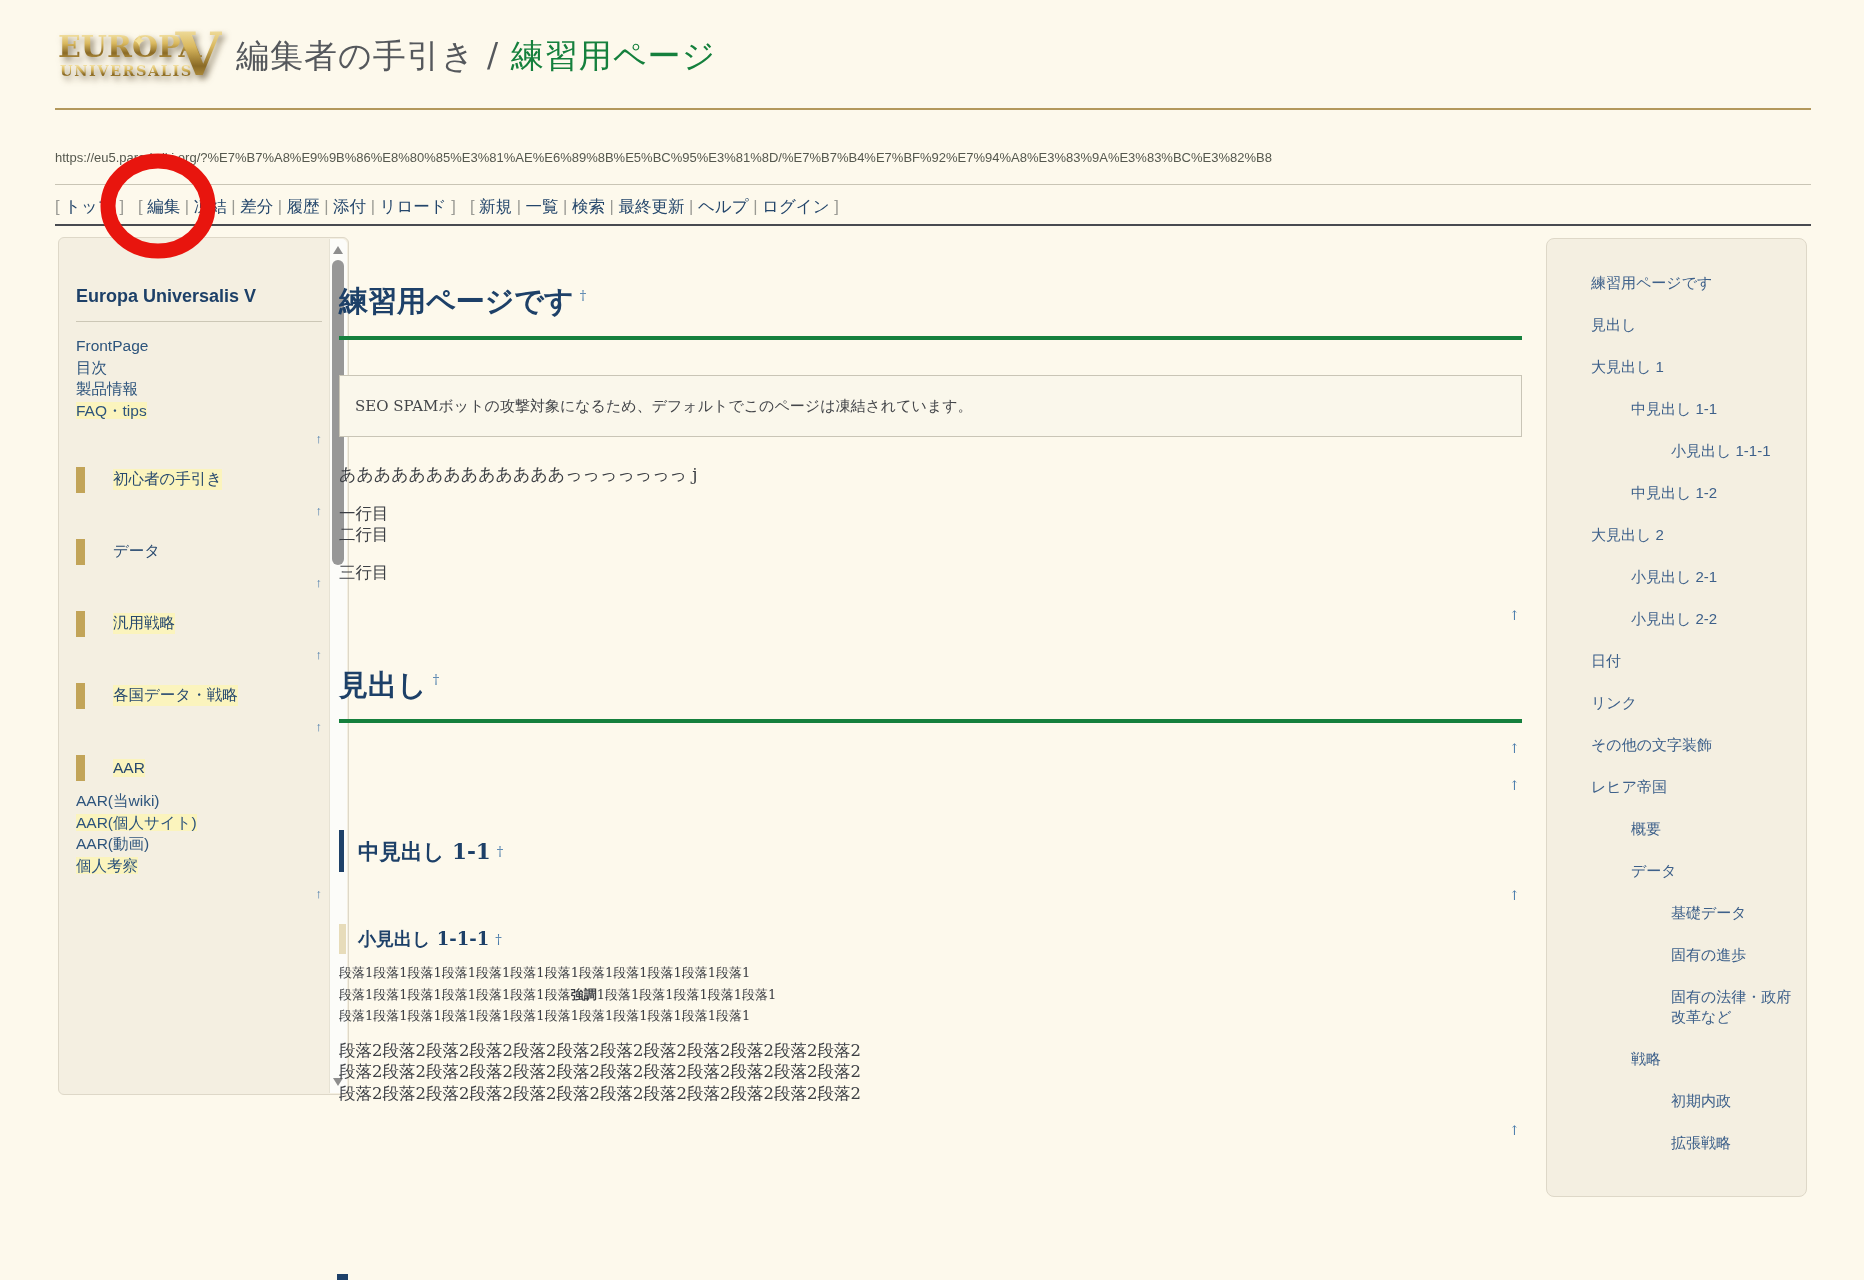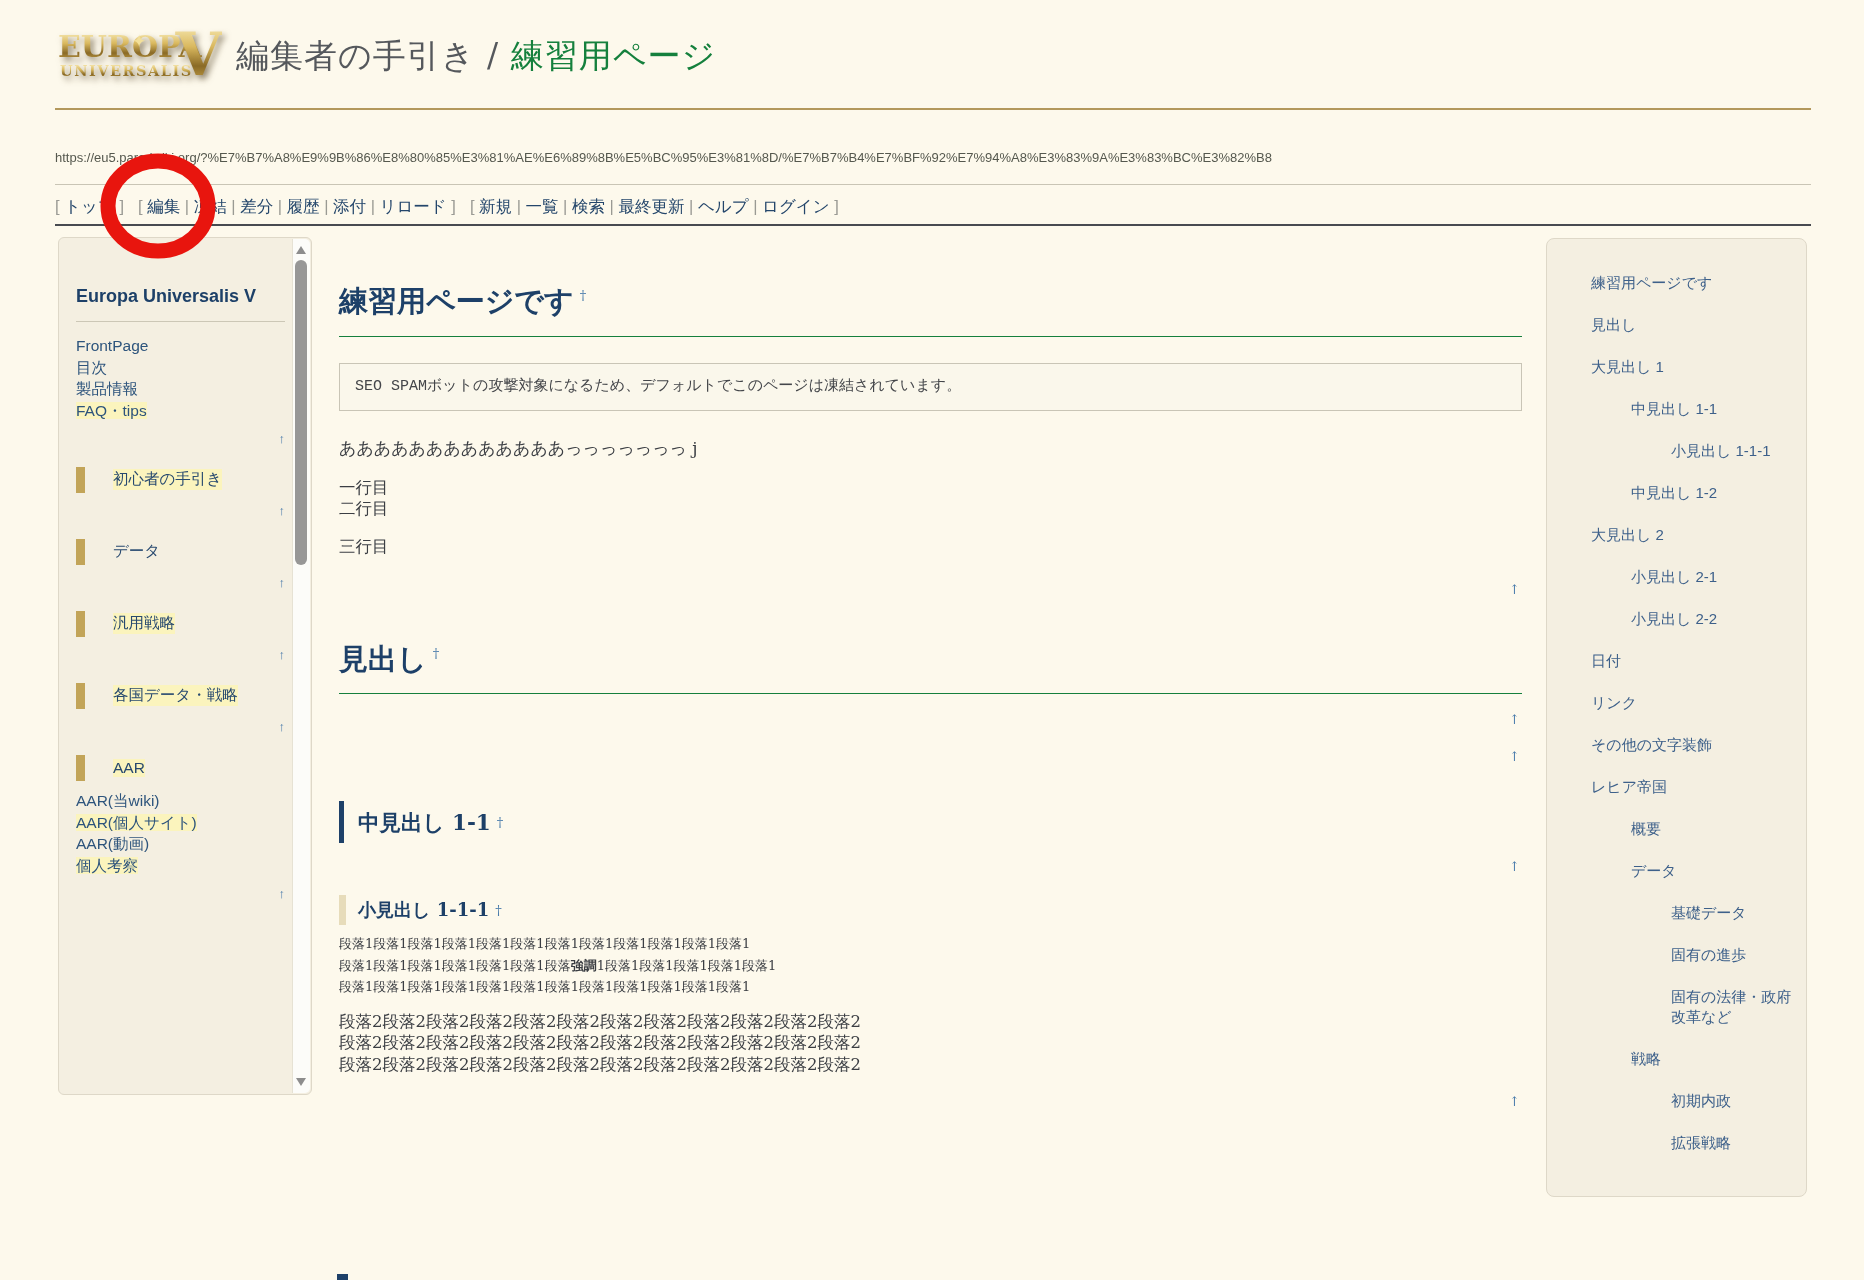--- a/index.html
+++ b/index.html
@@ -31,21 +31,21 @@
   
   .url-line{position:absolute;left:55px;top:150px;font-size:13px;color:#55584e;white-space:nowrap;}
   .rule-1{position:absolute;left:55px;top:184px;width:1756px;height:1px;background:#c9c5b5;}
   .navbar{position:absolute;left:55px;top:196px;font-size:16.5px;white-space:nowrap;display:flex;gap:14px;}
   .nav-bracket,.nav-sep{color:#9a9a94;}
   .nav-link{color:#24466b;}
   .rule-2{position:absolute;left:55px;top:224px;width:1756px;height:2px;background:#484b50;}
 
   
   .sidebar{position:absolute;left:58px;top:237px;width:252px;height:856px;
-    background:#f4efe1;border:1px solid #ded8c8;border-radius:6px;}
+    background:#f4efe1;border:1px solid #ded8c8;border-radius:6px;padding-left:37px;}
   .sb-content{position:absolute;left:17px;right:26px;top:0;}
   .sb-title{margin-top:46px;font-size:18px;font-weight:bold;color:#1d4068;line-height:24px;}
   .sb-divider{margin-top:13px;border-top:1px solid #ccc7b6;}
   .sb-links{margin-top:13px;}
   .sb-link{display:block;color:#2d547c;font-size:15.5px;line-height:21.5px;}
   .sb-up{text-align:right;margin-top:9px;line-height:16px;}
   .up-link{color:#4a7cab;font-size:13px;}
   .sb-heading{display:flex;align-items:center;gap:28px;margin-top:19px;height:27px;}
   .sb-bar{width:9px;height:26px;background:#c2a458;flex:0 0 auto;}
   .sb-hlabel{color:#27496f;font-size:15.5px;}
@@ -55,27 +55,27 @@
     background:#fcfcf9;border-left:1px solid #e6e2d4;border-radius:0 5px 5px 0;}
   .sb-arrow-up{position:absolute;top:7px;left:3px;width:0;height:0;
     border-left:5.5px solid transparent;border-right:5.5px solid transparent;border-bottom:8px solid #8d8d8d;}
   .sb-arrow-down{position:absolute;bottom:7px;left:3px;width:0;height:0;
     border-left:5.5px solid transparent;border-right:5.5px solid transparent;border-top:8px solid #8d8d8d;}
   .sb-thumb{position:absolute;top:21px;left:2px;width:12px;height:305px;background:#979797;border-radius:6px;}
 
   
   .main{position:absolute;left:339px;top:237px;width:1183px;font-family:"DejaVu Serif",serif;}
   .h1{font-size:29px;line-height:38px;font-weight:bold;color:#1d4068;
-      padding-bottom:16px;border-bottom:1px solid #15803d;margin:0;}
+      padding-bottom:16px;border-bottom:4px solid #15803d;margin:0;}
   .h1.first{margin-top:40px;}
   .h1.midashi{margin-top:37px;}
   .h1.large1{margin-top:46px;}
   .anchor{font-size:13px;color:#4a7cab;vertical-align:super;margin-left:6px;font-weight:normal;}
-  .notice{margin-top:26px;border:1px solid #c9c5b6;background:#faf7eb;
-      padding:13px 15px;font-size:15px;line-height:20px;color:#44464a;font-family:Liberation Mono, monospace;}
+  .notice{margin-top:35px;border:1px solid #c9c5b6;background:#faf7eb;
+      padding:20px 15px;font-size:15px;line-height:20px;color:#44464a;}
   .p-test{margin-top:26px;font-size:17px;line-height:23px;}
   .p-lines{margin-top:14px;font-size:16.5px;line-height:21.5px;}
   .p-third{margin-top:15px;font-size:16.5px;line-height:21.5px;}
   .up-row{text-align:right;padding-right:2px;line-height:16px;}
   .up-a{margin-top:23px;} .up-b{margin-top:17px;} .up-c{margin-top:20px;}
   .up-d{margin-top:15px;} .up-e{margin-top:18px;}
   .h2{display:flex;align-items:center;margin-top:36px;height:42px;
       border-left:5px solid #1e4169;padding-left:14px;
       font-size:21.5px;font-weight:bold;color:#1d4068;}
   .h3{display:flex;align-items:center;margin-top:20px;height:30px;

